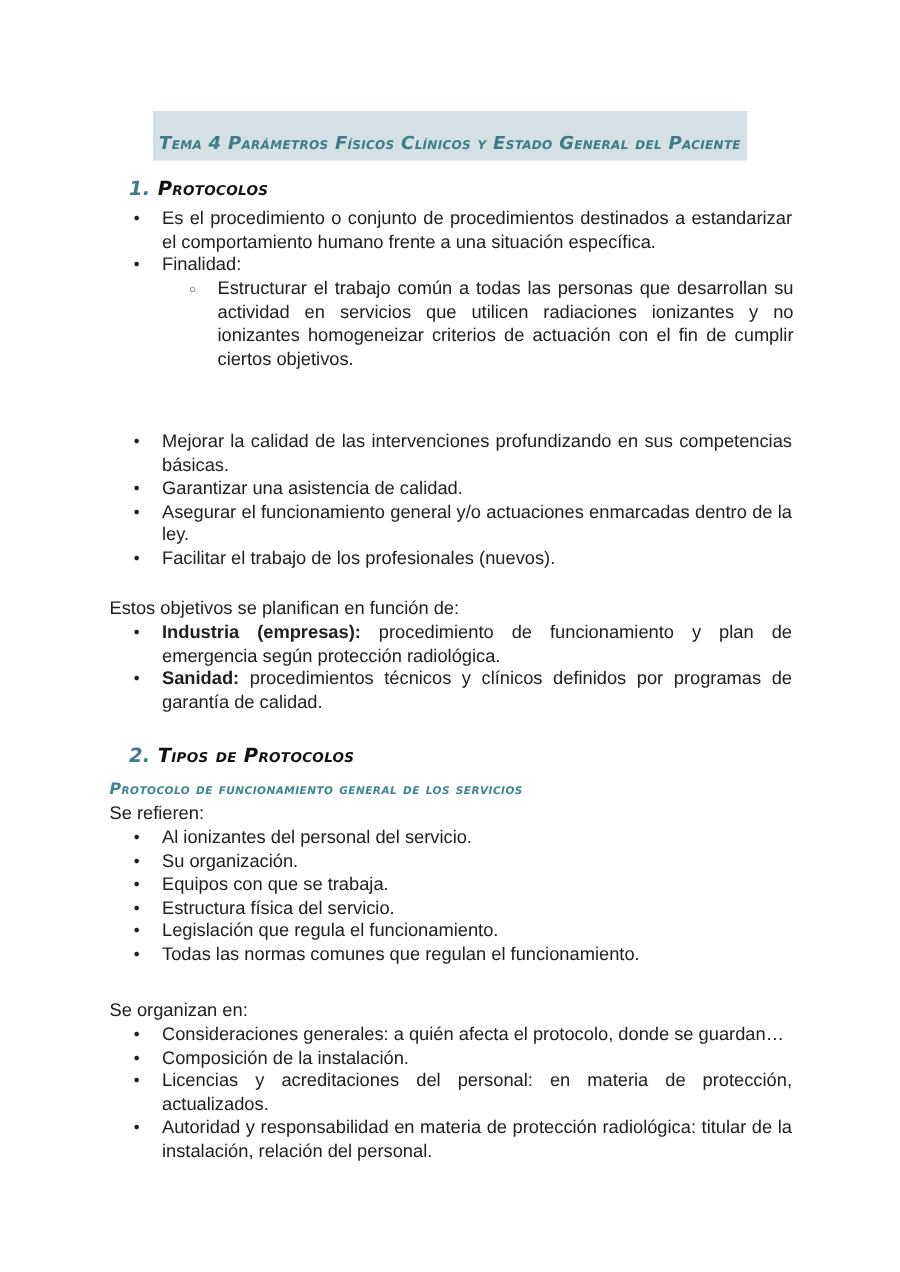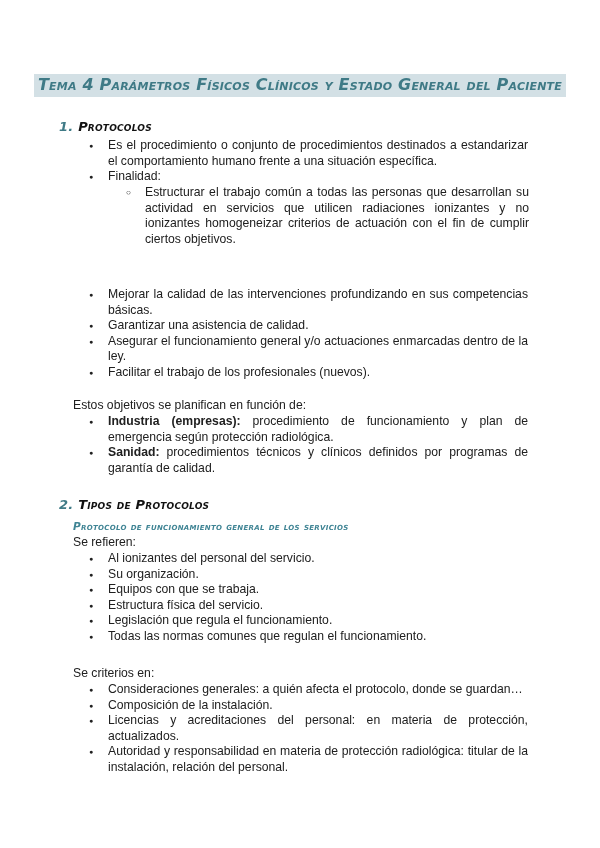--- a/index.html
+++ b/index.html
@@ -15,26 +15,26 @@
     .title-wrap {
       position: absolute; top: 74px; left: 0; width: 600px; text-align: center;
     }
     .title {
       display: inline-block;
       background: #d3e0e5;
       color: #3f7a86;
       font-family: "DejaVu Sans", sans-serif;
       font-style: italic; font-weight: bold;
       font-variant: small-caps;
-      font-size: 16px; letter-spacing: 0.2px;
-      padding: 3px 4px 4px 4px;
+      font-size: 12px; letter-spacing: 0.2px;
+      padding: 13px 4px 4px 4px;
       line-height: 16px;
     }
     .h1 {
-      position: absolute; left: 59px;
+      position: absolute; left: 86px;
       font-family: "DejaVu Sans", sans-serif;
       font-style: italic; font-weight: bold; font-variant: small-caps;
       font-size: 13px; color: #111;
       letter-spacing: 0.2px;
     }
     .h1 .num { color: #3f7a86; }
     .h2 {
       position: absolute; left: 73px;
       font-family: "DejaVu Sans", sans-serif;
       font-style: italic; font-weight: bold; font-variant: small-caps;
@@ -103,21 +103,21 @@
 
   <ul class="b" style="left:73px; top:551px;">
     <li>Al ionizantes del personal del servicio.</li>
     <li>Su organización.</li>
     <li>Equipos con que se trabaja.</li>
     <li>Estructura física del servicio.</li>
     <li>Legislación que regula el funcionamiento.</li>
     <li>Todas las normas comunes que regulan el funcionamiento.</li>
   </ul>
 
-  <div class="para" style="top:666px;">Se criterios en:</div>
+  <div class="para" style="top:666px;">Se organizan en:</div>
 
   <ul class="b" style="left:73px; top:682px;">
     <li>Consideraciones generales: a quién afecta el protocolo, donde se guardan…</li>
     <li>Composición de la instalación.</li>
     <li>Licencias y acreditaciones del personal: en materia de protección, actualizados.</li>
     <li>Autoridad y responsabilidad en materia de protección radiológica: titular de la instalación, relación del personal.</li>
   </ul>
 
 </div>
 

